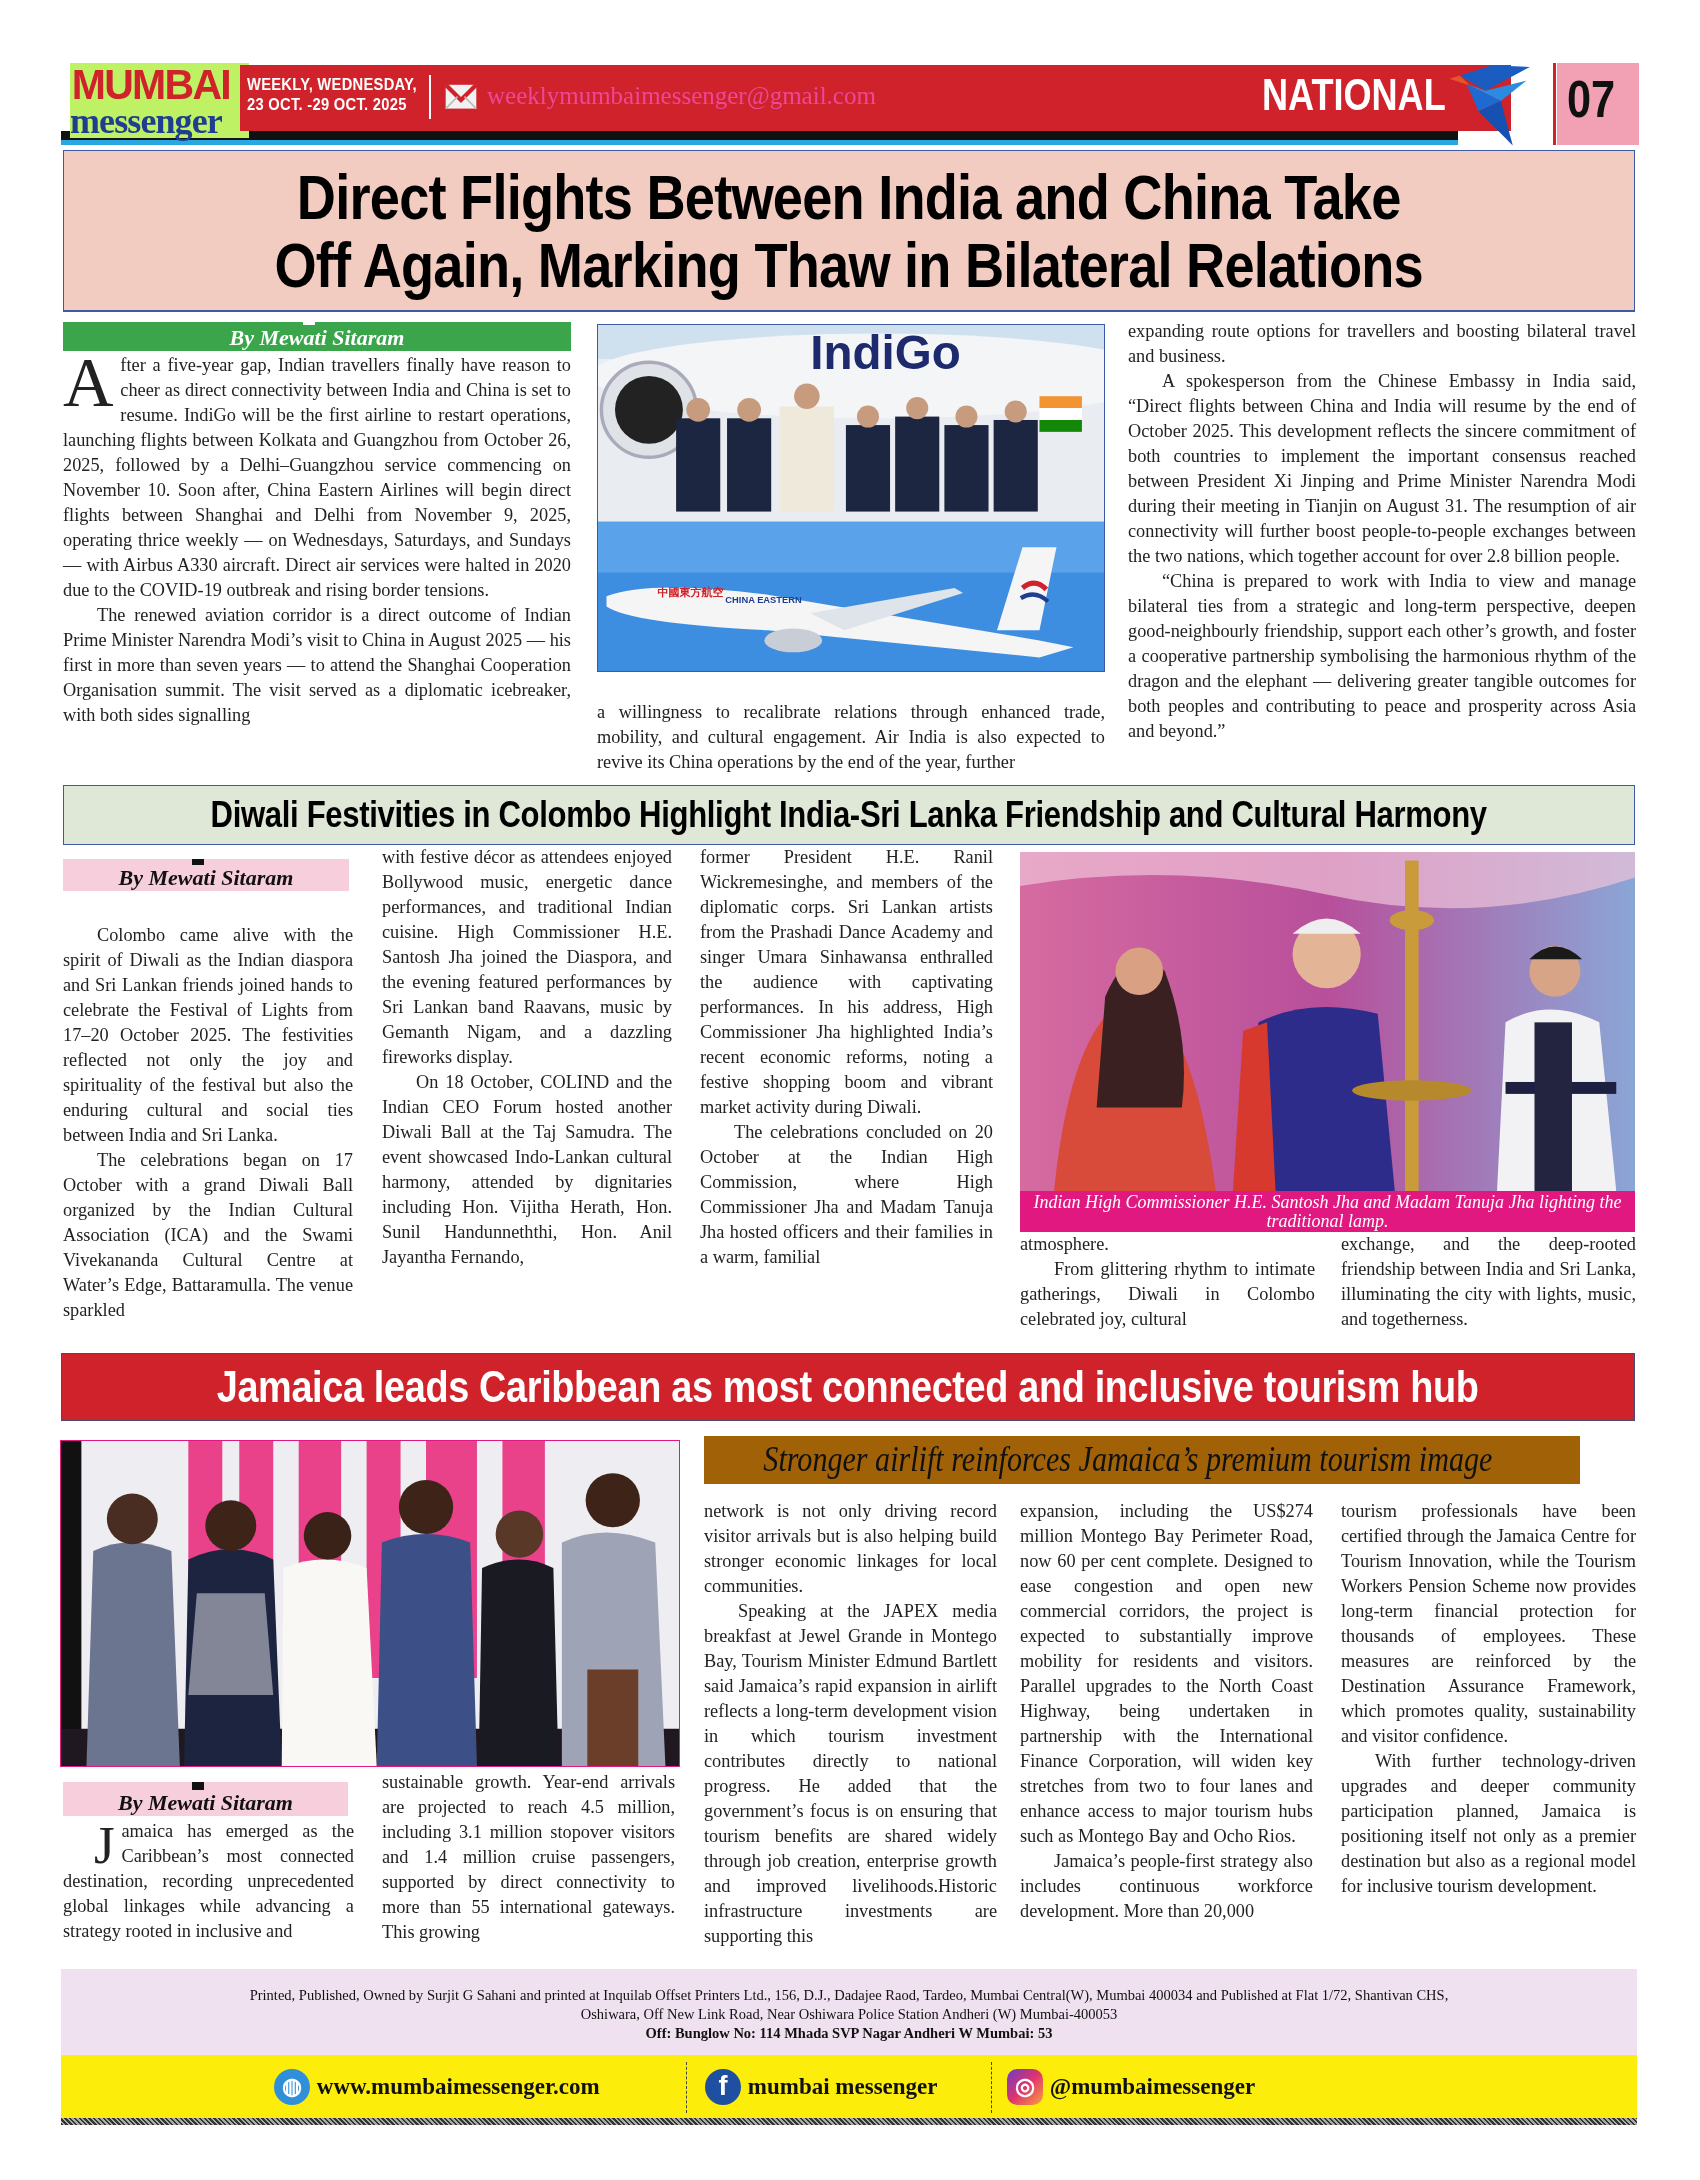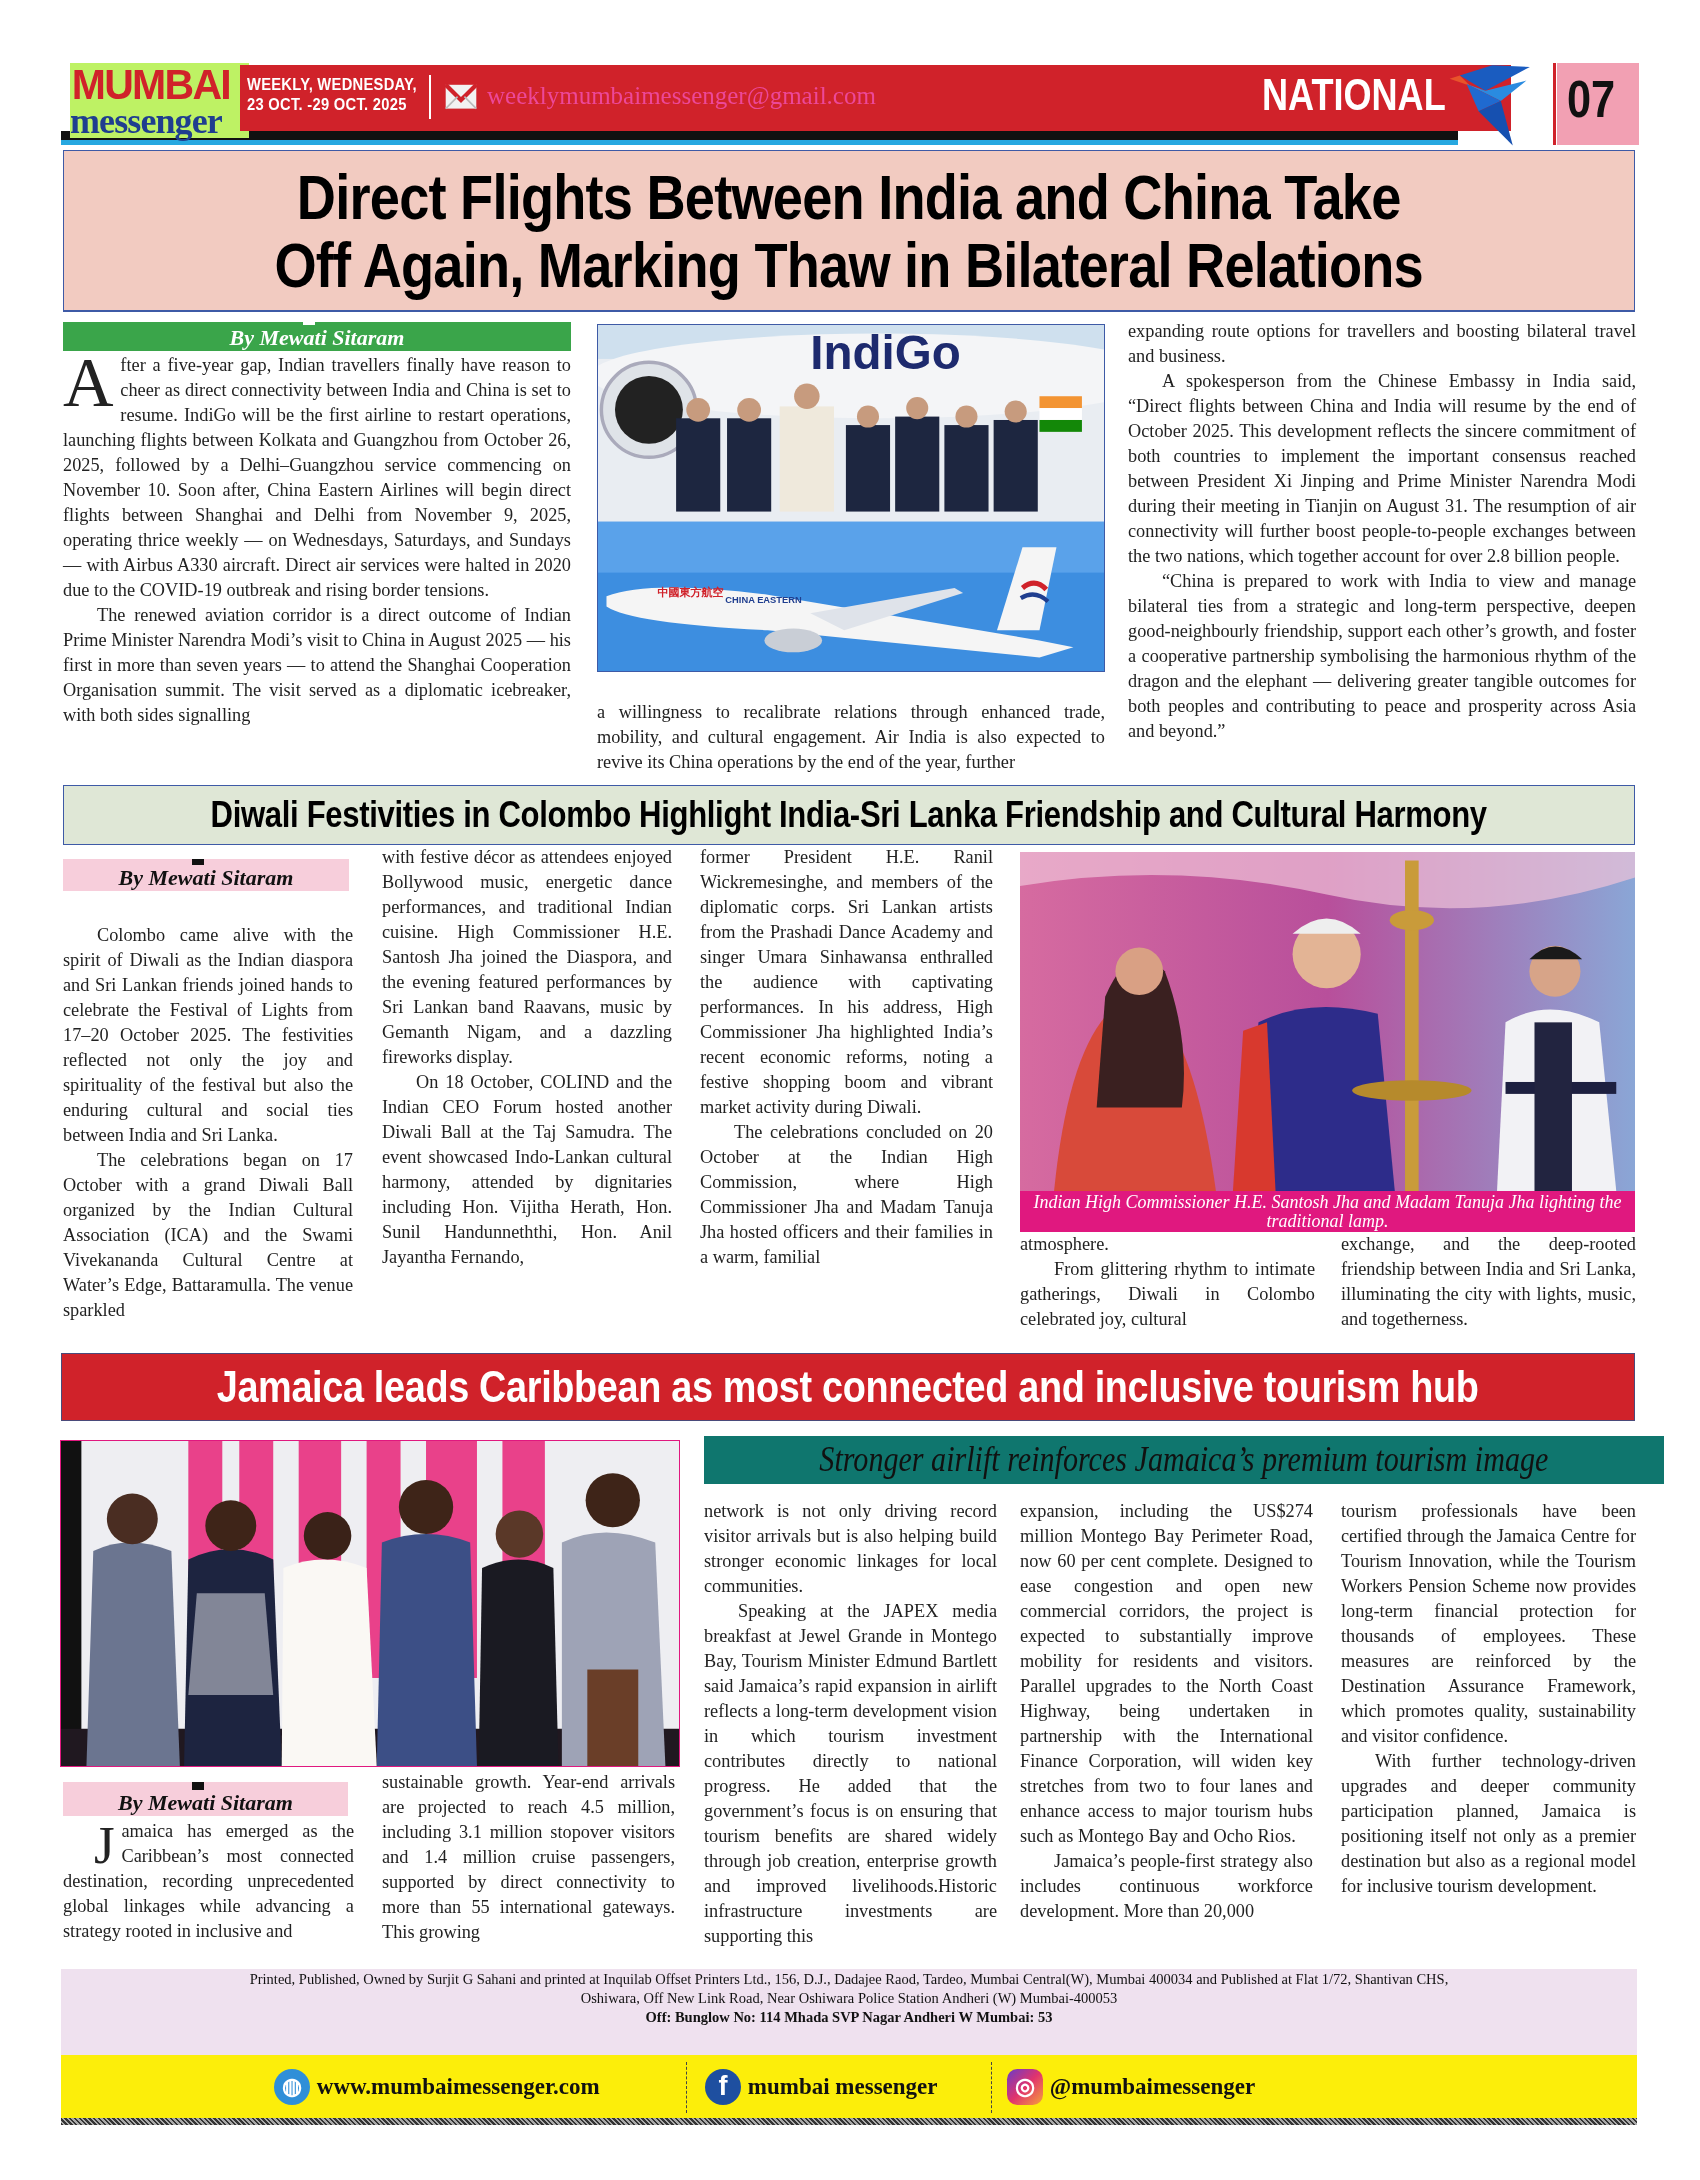--- a/index.html
+++ b/index.html
@@ -46,25 +46,25 @@
   .photo svg { width: 100%; height: 100%; display: block; }
 
   .headline2 { position: absolute; left: 63px; top: 785px; width: 1572px; height: 60px; background: #dfe7d6; border: 1.7px solid #3e5aa6; display: flex; align-items: center; justify-content: center; }
   .headline2 h2 { font-family: "Liberation Sans", sans-serif; font-weight: 900; font-size: 37px; color: #000; letter-spacing: -0.4px; transform: scaleX(0.84); white-space: nowrap; }
 
   .caption { position: absolute; left: 1020px; top: 1191px; width: 615px; height: 41px; background: #e0187f; color: #fff; font-style: italic; font-size: 18px; line-height: 19px; text-align: center; padding-top: 1.7px; }
 
   .headline3 { position: absolute; left: 61px; top: 1353px; width: 1574px; height: 68px; background: #d0222a; border: 1.7px solid #4a4a7a; display: flex; align-items: center; justify-content: center; text-align: right; }
   .headline3 h2 { font-family: "Liberation Sans", sans-serif; font-weight: 900; font-size: 44px; color: #fff; letter-spacing: -0.4px; transform: scaleX(0.86); white-space: nowrap; }
 
-  .subhead { position: absolute; left: 704px; top: 1436px; width: 960px; height: 48px; background: #0f766e; display: flex; align-items: center; justify-content: center; }
+  .subhead { position: absolute; left: 704px; top: 1436px; width: 876px; height: 48px; background: #a16207; display: flex; align-items: center; }
   .subhead span { font-style: italic; font-size: 35px; color: #111; transform: scaleX(0.86); white-space: nowrap; }
 
   
-  .imprint { position: absolute; left: 61px; top: 1969px; width: 1576px; height: 91px; background: #efe1ef; text-align: center; font-size: 14.5px; line-height: 19px; padding-top: 1px; color: #111; }
+  .imprint { position: absolute; left: 61px; top: 1969px; width: 1576px; height: 91px; background: #efe1ef; text-align: center; font-size: 14.5px; line-height: 19px; padding-top: 17px; color: #111; }
   .imprint .b { font-weight: 700; }
   .social { position: absolute; left: 61px; top: 2055px; width: 1576px; height: 63px; background: #fcee0a; }
   .social .item { position: absolute; top: 12px; height: 39px; display: flex; align-items: center; font-weight: 700; font-size: 23px; color: #111; }
   .social .ic { width: 36px; height: 36px; border-radius: 50%; margin-right: 6.8px; display: flex; align-items: center; justify-content: center; color: #fff; font-family: "Liberation Sans", sans-serif; font-weight: 700; }
   .social .dash { position: absolute; top: 6.8px; width: 0; height: 51px; border-left: 1.7px dashed #444; }
   .hatch { position: absolute; left: 61px; top: 2118px; width: 1576px; height: 6.8px; background: repeating-linear-gradient(45deg, #333 0 1.7px, #aaa 1.7px 3.4px); }
 </style>
 </head>
 <body>
 

